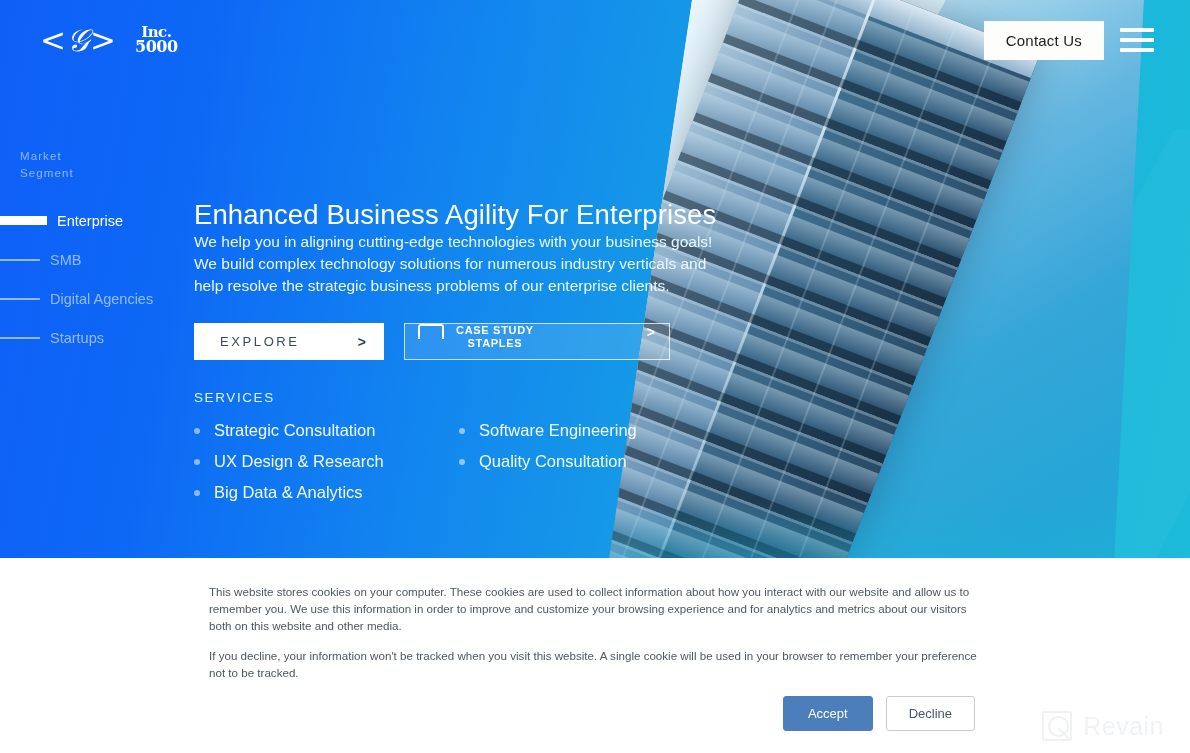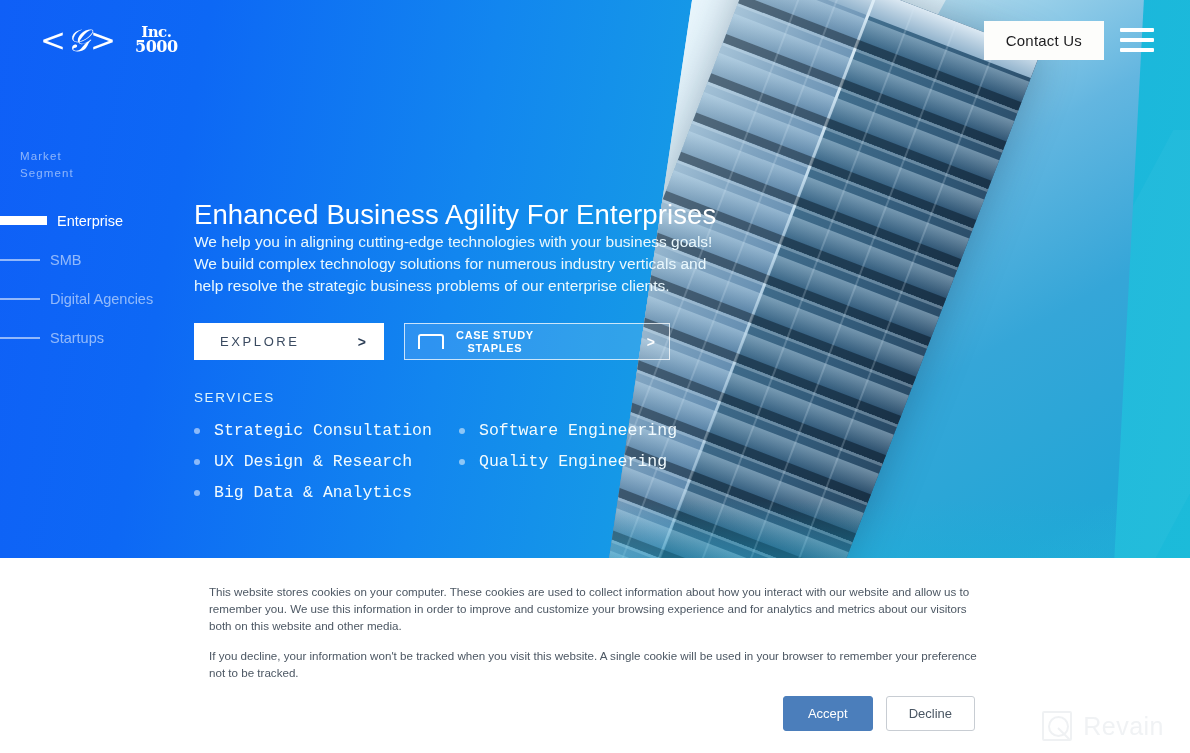--- a/index.html
+++ b/index.html
@@ -253,21 +253,21 @@
     font-size: 13px;
     letter-spacing: 2.6px;
     font-weight: 500;
   }
   .btn-explore .chev { color: #2b3d55; font-size: 14px; font-weight: bold; }
 
   .btn-case {
     width: 266px; height: 37px;
     background: rgba(255,255,255,0.12);
     border: 1px solid rgba(255,255,255,0.75);
-    display: flex; align-items: center;
+    display: flex; 
     padding: 0 14px 0 13px;
     cursor: pointer;
   }
   .staple-icon {
     width: 26px; height: 15px;
     border: 2.4px solid #ffffff;
     border-bottom: none;
     border-radius: 3px 3px 0 0;
     margin-right: 12px;
     flex: none;
@@ -294,21 +294,20 @@
     margin-bottom: 16px;
   }
   .services-grid {
     display: grid;
     grid-template-columns: 265px 1fr;
     row-gap: 12px;
   }
   .svc {
     display: flex; align-items: center;
     cursor: pointer;
-    font-family: Liberation Mono, monospace;
   }
   .svc .dot {
     width: 6px; height: 6px; border-radius: 50%;
     background: rgba(255,255,255,0.52);
     margin-right: 14px;
     flex: none;
   }
   .svc .txt {
     color: #f2fbfe;
     font-size: 16.5px;
@@ -528,21 +527,21 @@
           <div class="svc">
             <span class="dot"></span>
             <span class="txt">Software Engineering</span>
           </div>
           <div class="svc">
             <span class="dot"></span>
             <span class="txt">UX Design &amp; Research</span>
           </div>
           <div class="svc">
             <span class="dot"></span>
-            <span class="txt">Quality Engineering</span>
+            <span class="txt">Quality Consultation</span>
           </div>
           <div class="svc">
             <span class="dot"></span>
             <span class="txt">Big Data &amp; Analytics</span>
           </div>
         </div>
     </div>
   </div>
 
   <div class="cookie">

